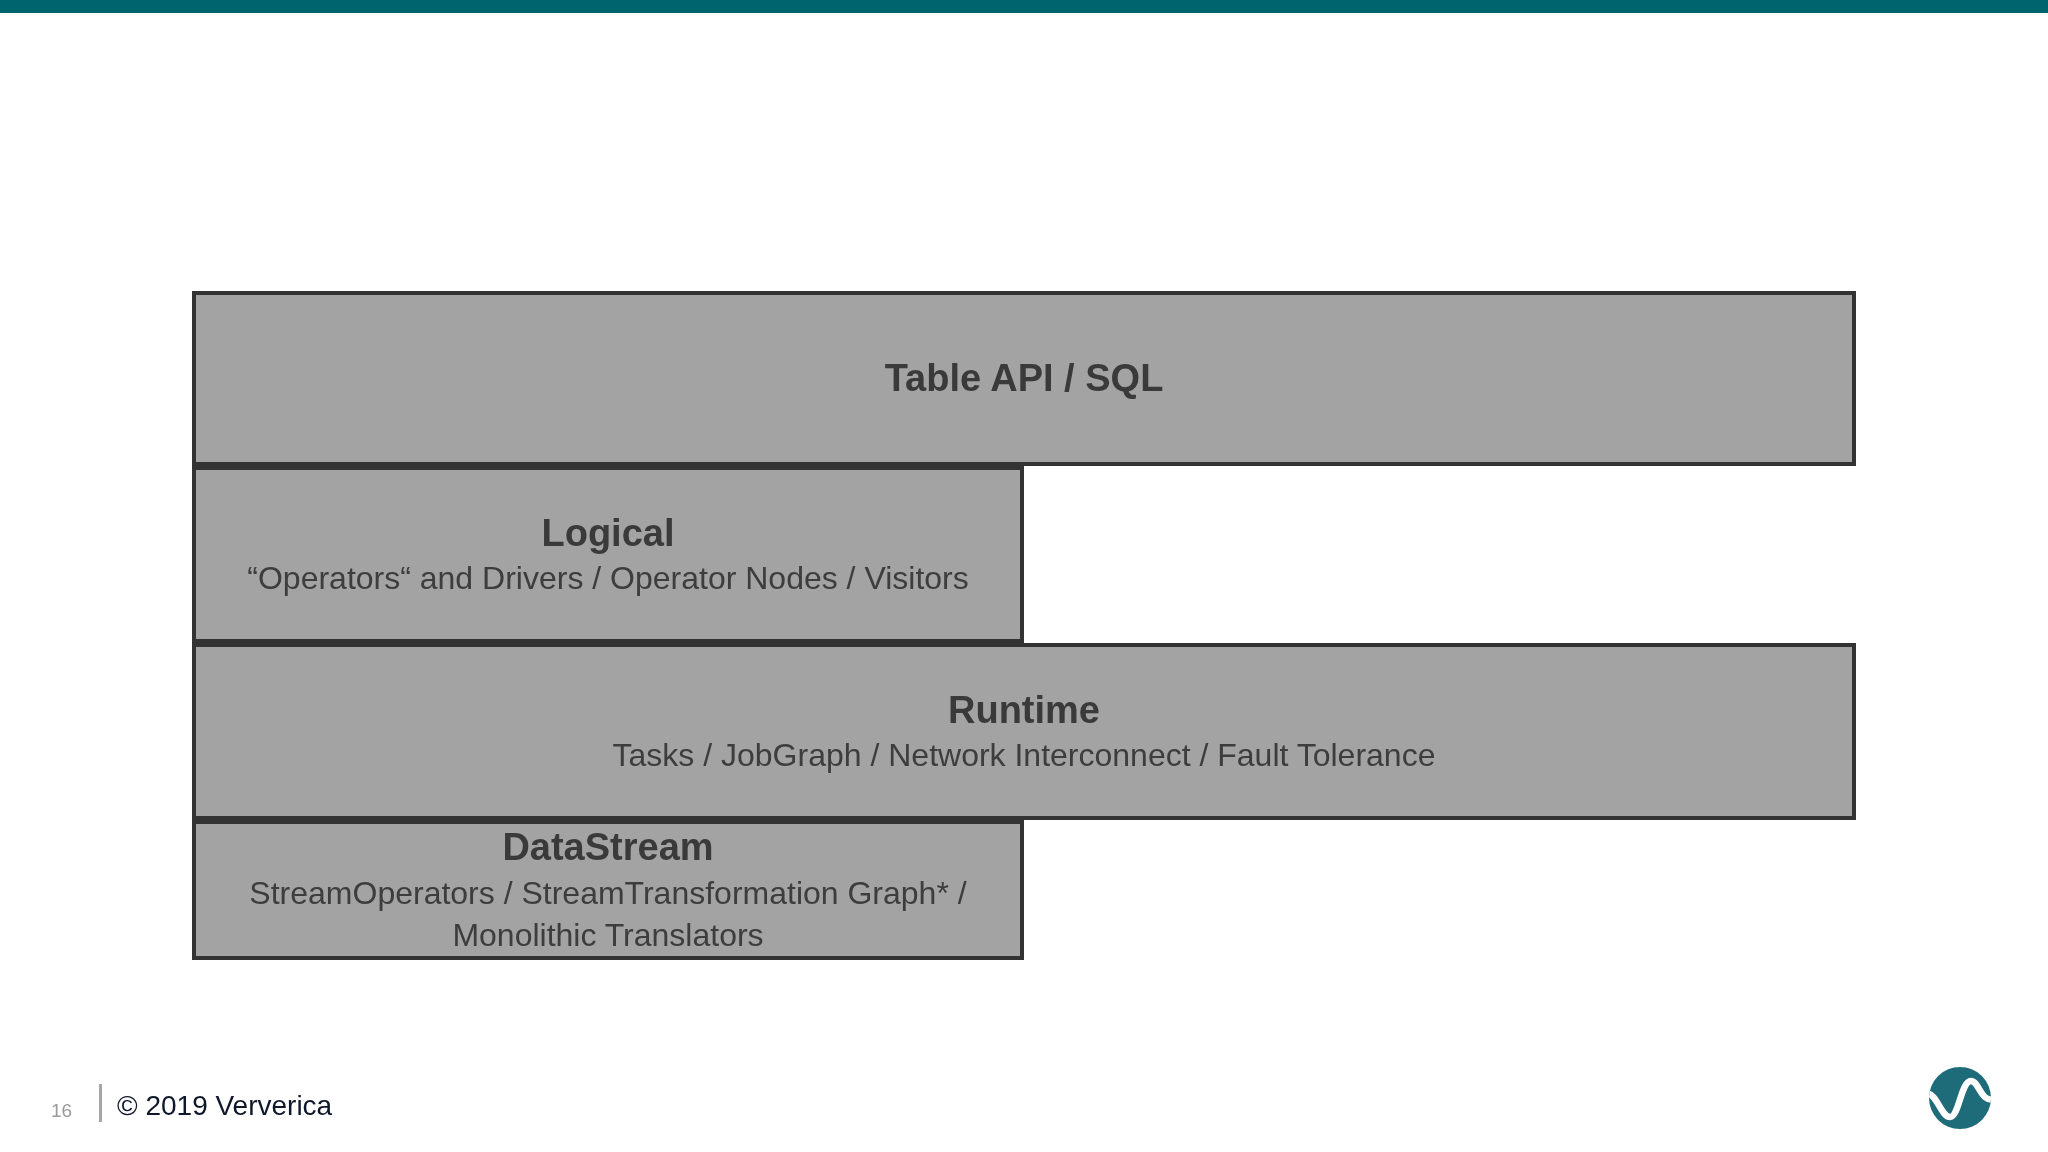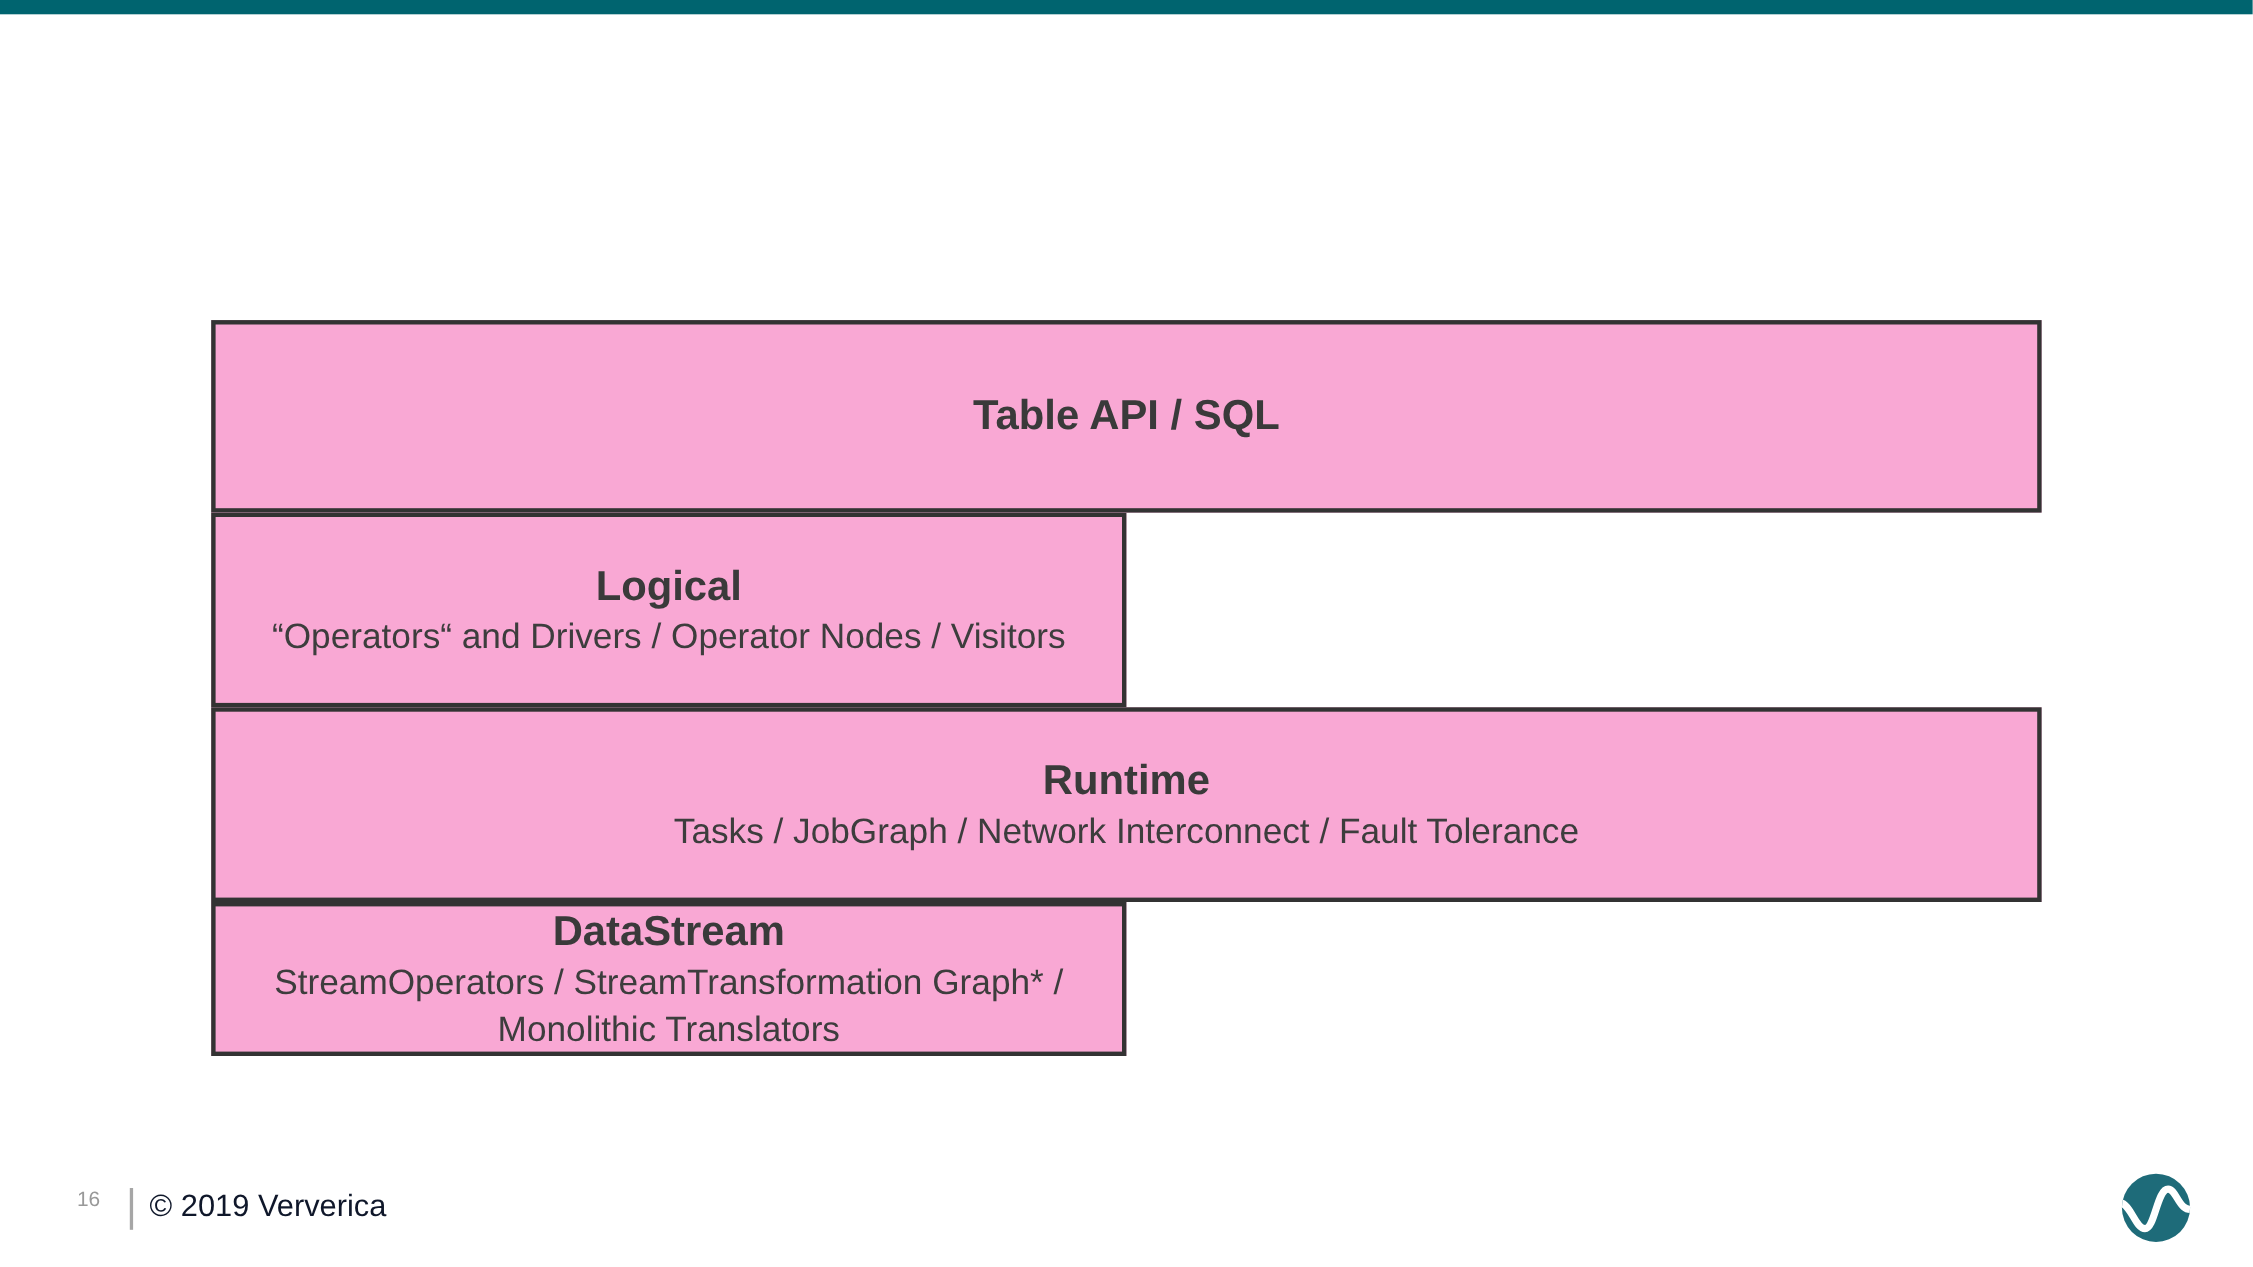--- a/index.html
+++ b/index.html
@@ -30,21 +30,21 @@
     position: absolute;
     left: 192px;
     top: 291px;
     width: 1664px;
     display: grid;
     grid-template-columns: 1fr 1fr;
     grid-template-rows: 175px 177px 177px;
   }
   .box {
     border: 4px solid #333333;
-    background: #f9a8d4;
+    background: #a3a3a3;
     box-sizing: border-box;
     display: flex;
     flex-direction: column;
     justify-content: center;
     align-items: center;
     text-align: center;
     padding: 0 8px;
     color: #3d3d3d;
   }
   .box.full { grid-column: 1 / span 2; }
@@ -55,25 +55,25 @@
     color: #3a3a3a;
   }
   .box-sub {
     font-size: 32px;
     line-height: 1.32;
     color: #3d3d3d;
   }
   
   .footer {
     position: absolute;
-    left: 70px;
+    left: 51px;
     top: 1080px;
     height: 42px;
     display: flex;
-    align-items: flex-start;
+    align-items: flex-end;
     color: #999999;
   }
   .page-num {
     font-size: 19px;
     color: #999999;
     min-width: 24px;
     text-align: left;
   }
   .footer-divider {
     width: 3px;

